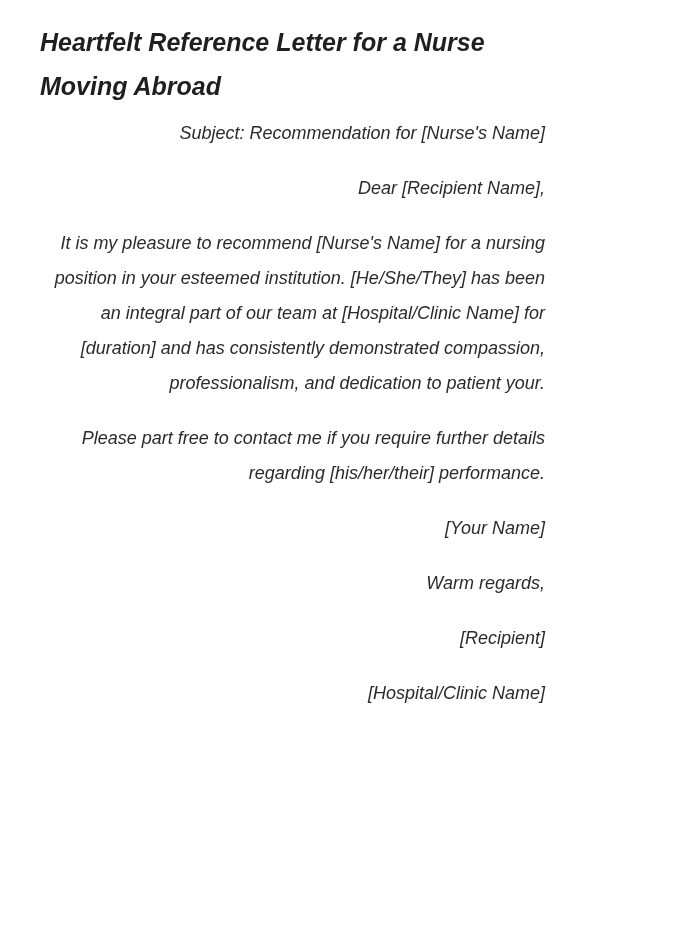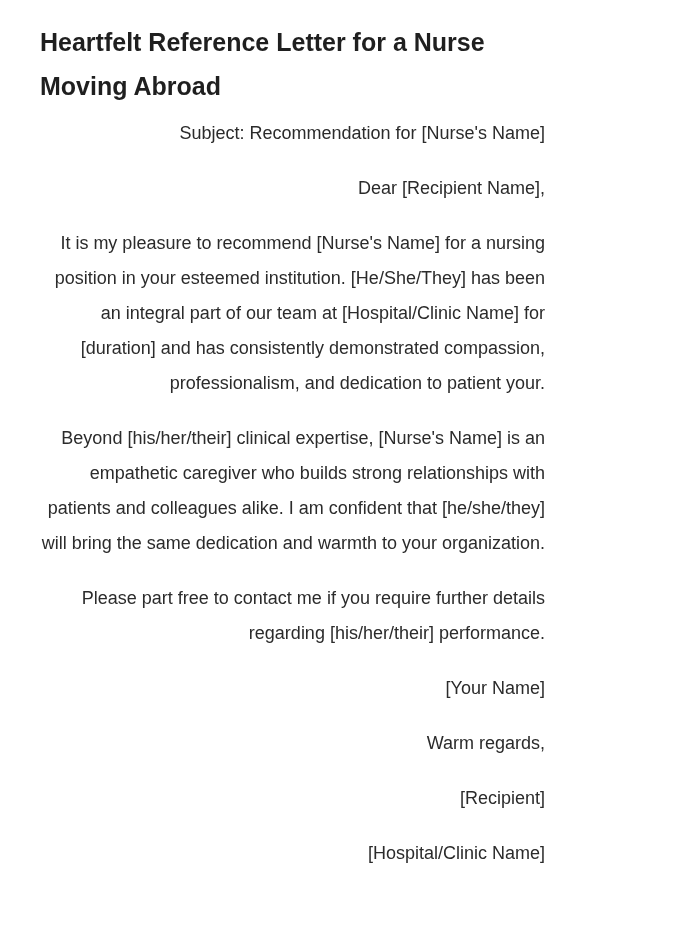--- a/index.html
+++ b/index.html
@@ -12,20 +12,21 @@
     height: 951px;
     overflow: hidden;
     font-family: "Liberation Sans", "DejaVu Sans", sans-serif;
   }
   .letter-page {
     box-sizing: border-box;
     width: 568px;
     min-height: 951px;
     padding: 20px 23px 40px 40px;
     background: #ffffff;
+    font-style: italic;
   }
   .letter-title {
     margin: 0 0 8px 0;
     font-size: 25px;
     line-height: 44px;
     font-weight: 700;
     color: #1f1f1f;
     letter-spacing: 0;
   }
   .letter-par {
@@ -43,21 +44,20 @@
 <main class="letter-page">
 
   <h1 class="letter-title">Heartfelt Reference Letter for a Nurse Moving Abroad</h1>
 
   <p class="letter-par">Subject: Recommendation for [Nurse's Name]</p>
 
   <p class="letter-par">Dear [Recipient Name],</p>
 
   <p class="letter-par">It is my pleasure to recommend [Nurse's Name] for a nursing position in your esteemed institution. [He/She/They] has been an integral part of our team at [Hospital/Clinic Name] for [duration] and has consistently demonstrated compassion, professionalism, and dedication to patient your.</p>
 
-  <p class="letter-par">Beyond [his/her/their] clinical expertise, [Nurse's Name] is an empathetic caregiver who builds strong relationships with patients and colleagues alike. I am confident that [he/she/they] will bring the same dedication and warmth to your organization.</p>
 
   <p class="letter-par">Please part free to contact me if you require further details regarding [his/her/their] performance.</p>
 
   <p class="letter-par">[Your Name]</p>
 
   <p class="letter-par">Warm regards,</p>
 
   <p class="letter-par">[Recipient]</p>
 
   <p class="letter-par">[Hospital/Clinic Name]</p>

